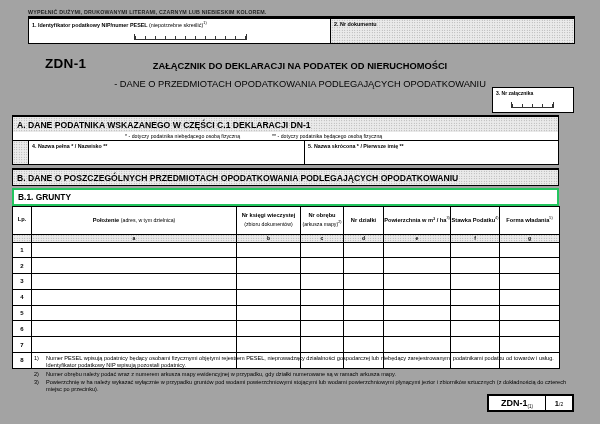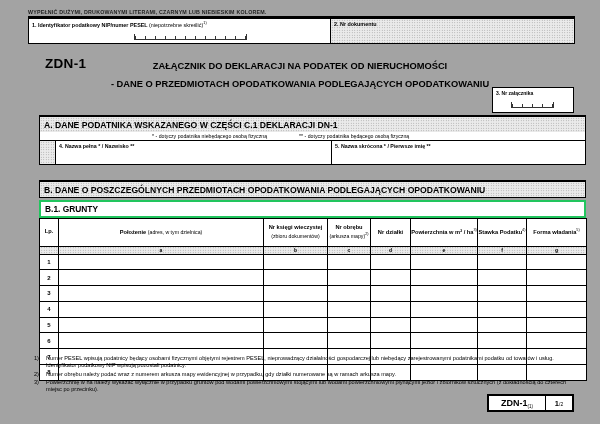--- a/index.html
+++ b/index.html
@@ -19,35 +19,35 @@
   .boxlabel .norm{font-weight:normal;}
   sup{font-size:3.8px;font-weight:normal;}
   .comb{height:5px;border-bottom:1px solid #333;border-left:1px solid #333;border-right:1px solid #333;
         background-image:repeating-linear-gradient(90deg,#333 0 1px,transparent 1px 10px);
         background-position:bottom left;background-size:100% 3.5px;background-repeat:no-repeat;}
   .comb1{position:absolute;left:105px;top:15px;width:111px;}
   .comb3{position:absolute;left:18px;top:14px;width:41px;}
   
   .formcode{position:absolute;left:45px;top:56px;font-size:13.5px;font-weight:bold;letter-spacing:.3px;}
   .title1{position:absolute;left:0;top:61px;width:600px;text-align:center;font-size:9.3px;font-weight:bold;}
-  .title2{position:absolute;left:0;top:79px;width:600px;text-align:center;font-size:9.3px;font-weight:bold;}
+  .title2{position:absolute;left:0;top:79px;width:600px;text-align:center;font-size:9.3px;font-weight:normal;}
   .box3{position:absolute;left:492px;top:87px;width:80px;height:24px;border:1px solid #000;background:#fff;}
   .box3 .boxlabel{font-size:5px;}
   
-  .main{position:absolute;left:39px;top:115px;width:547px;}
+  .main{position:absolute;left:12px;top:115px;width:547px;}
   .sec-a{border:1px solid #000;border-top:2.5px solid #000;box-sizing:border-box;}
   .sec-title{font-size:8.6px;font-weight:bold;padding:2.5px 4px 2px 4px;}
   .notes{display:flex;font-size:5.2px;padding:1px 0 1.5px 112px;background:#fff;}
   .notes .n2{margin-left:32px;}
   .fieldsrow{display:flex;height:23px;border-top:1px solid #000;}
   .fstrip{width:16px;border-right:1px solid #000;box-sizing:border-box;}
   .f4{width:276px;border-right:1px solid #000;box-sizing:border-box;background:#fff;}
   .f5{flex:1;background:#fff;}
   .flabel{font-size:5.3px;font-weight:bold;padding:1.5px 0 0 3px;}
-  .sec-b{margin-top:15px;border:1px solid #000;border-top:2.5px solid #000;box-sizing:border-box;}
+  .sec-b{margin-top:3px;border:1px solid #000;border-top:2.5px solid #000;box-sizing:border-box;}
   .b1row{margin-top:2px;border:2px solid #22c55e;box-sizing:border-box;background:#fff;}
   .b1row .sec-title{font-size:8.4px;padding:2px 4px;}
   
   table.grid{border-collapse:collapse;table-layout:fixed;width:547px;margin-top:0;}
   table.grid td,table.grid th{border:1px solid #000;padding:0;overflow:hidden;}
   th.hcell{font-size:5.7px;font-weight:bold;vertical-align:middle;text-align:center;height:27px;background:#fff;line-height:1.25;padding:1px;}
   th.hcell .sub{font-weight:normal;font-size:5.2px;}
   tr.letters td{height:7px;font-size:5px;font-weight:bold;text-align:center;line-height:7px;}
   tr.datarow td{height:14.8px;background:#fff;}
   td.lpcell{text-align:center;font-size:6px;font-weight:bold;}

